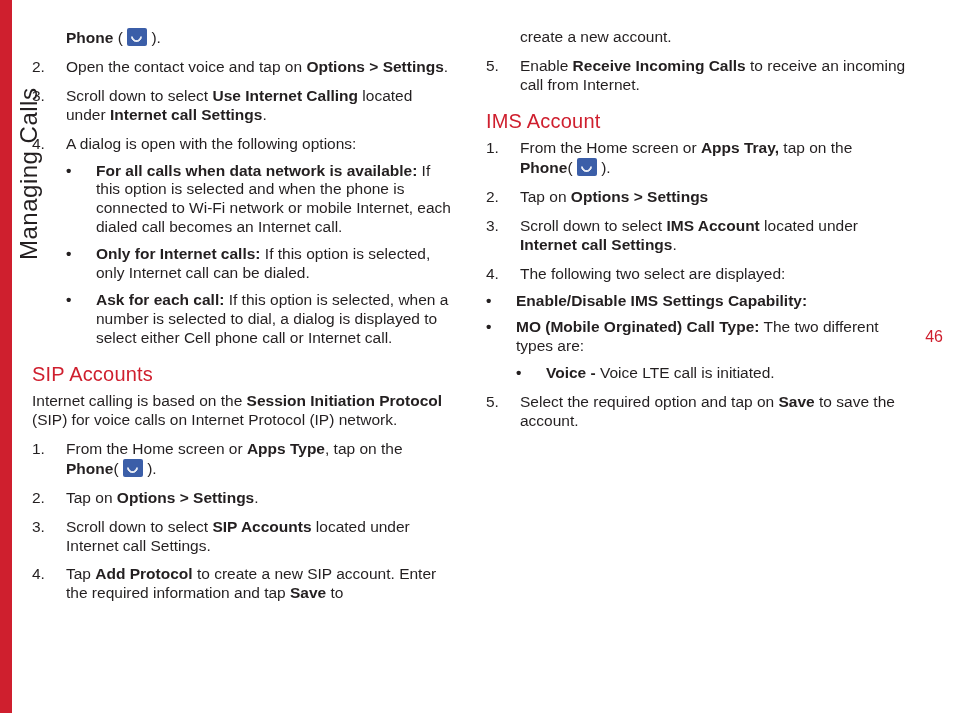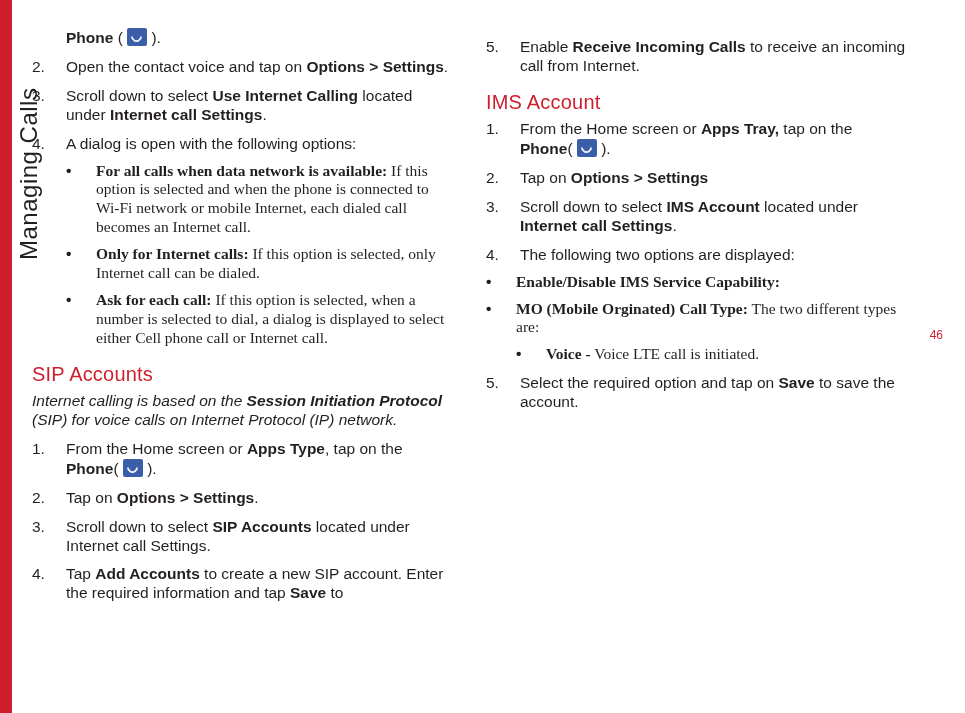--- a/index.html
+++ b/index.html
@@ -27,55 +27,55 @@
     letter-spacing: 0.5px;
     color: #231f20;
     white-space: nowrap;
   }
   .page-num {
     position: absolute;
     right: 22px;
     top: 328px;
     font-family: Impact, 'Arial Narrow', sans-serif;
     font-stretch: condensed;
-    font-size: 12px;
+    font-size: 16px;
     color: #cf1f2e;
   }
   .content {
     position: absolute;
     left: 32px;
     top: 28px;
     width: 900px;
     display: flex;
     gap: 34px;
   }
   .col {
     width: 420px;
     font-size: 15.5px;
     line-height: 1.22;
   }
-  .col p { margin: 0; font-style: italic; }
+  .col p { margin: 0; }
   .b { font-weight: 700; }
   .heading {
     font-family: Impact, 'Arial Narrow', sans-serif;
     font-stretch: condensed;
     font-size: 20px;
     color: #cf1f2e;
     letter-spacing: 0.2px;
     margin-top: 14px;
     margin-bottom: 6px;
   }
   ol.num { list-style: none; padding-left: 0; }
   ol.num > li { display: flex; margin-top: 10px; }
   ol.num > li > .n { width: 34px; flex: 0 0 34px; }
   ol.num > li > .body { flex: 1; }
   ul.bul { list-style: none; padding-left: 0; }
   ul.bul > li { display: flex; margin-top: 8px; }
   ul.bul > li > .dot { width: 30px; flex: 0 0 30px; font-weight:700; }
-  ul.bul > li > .body { flex: 1; font-family: Liberation Serif, serif; }
+  ul.bul > li > .body { flex: 1; }
   ol.num > li.first-tight { margin-top: 0; }
   .icon-phone {
     display: inline-block;
     width: 20px; height: 18px;
     background: #3b5ea8;
     border-radius: 2px;
     vertical-align: -3px;
     position: relative;
   }
   .icon-phone::after {
@@ -173,29 +173,30 @@
         </li>
         <li>
           <span class="n">3.</span>
           <span class="body">
             <span>Scroll down to select </span><span class="b">SIP Accounts</span><span> located under Internet call Settings.</span>
           </span>
         </li>
         <li>
           <span class="n">4.</span>
           <span class="body">
-            <span>Tap </span><span class="b">Add Accounts</span><span> to create a new SIP account. Enter the required information and tap </span><span class="b">Save</span><span> to</span>
+            <span>Tap </span><span class="b">Add Protocol</span><span> to create a new SIP account. Enter the required information and tap </span><span class="b">Save</span><span> to</span>
           </span>
         </li>
       </ol>
 
     </div>
 
     <div class="col">
 
+      <div class="indent-body">create a new account.</div>
 
       <ol class="num">
         <li>
           <span class="n">5.</span>
           <span class="body">
             <span>Enable </span><span class="b">Receive Incoming Calls</span><span> to receive an incoming call from Internet.</span>
           </span>
         </li>
       </ol>
 
@@ -215,28 +216,28 @@
           </span>
         </li>
         <li>
           <span class="n">3.</span>
           <span class="body">
             <span>Scroll down to select </span><span class="b">IMS Account</span><span> located under </span><span class="b">Internet call Settings</span><span>.</span>
           </span>
         </li>
         <li>
           <span class="n">4.</span>
-          <span class="body">The following two options are displayed:</span>
+          <span class="body">The following two select are displayed:</span>
         </li>
       </ol>
 
       <ul class="bul">
         <li>
           <span class="dot">•</span>
-          <span class="body b">Enable/Disable IMS Service Capability:</span>
+          <span class="body b">Enable/Disable IMS Settings Capability:</span>
         </li>
         <li>
           <span class="dot">•</span>
           <span class="body">
             <span class="b">MO (Mobile Orginated) Call Type:</span><span> The two different types are:</span>
           </span>
         </li>
       </ul>
 
       <div class="sub-indent">

